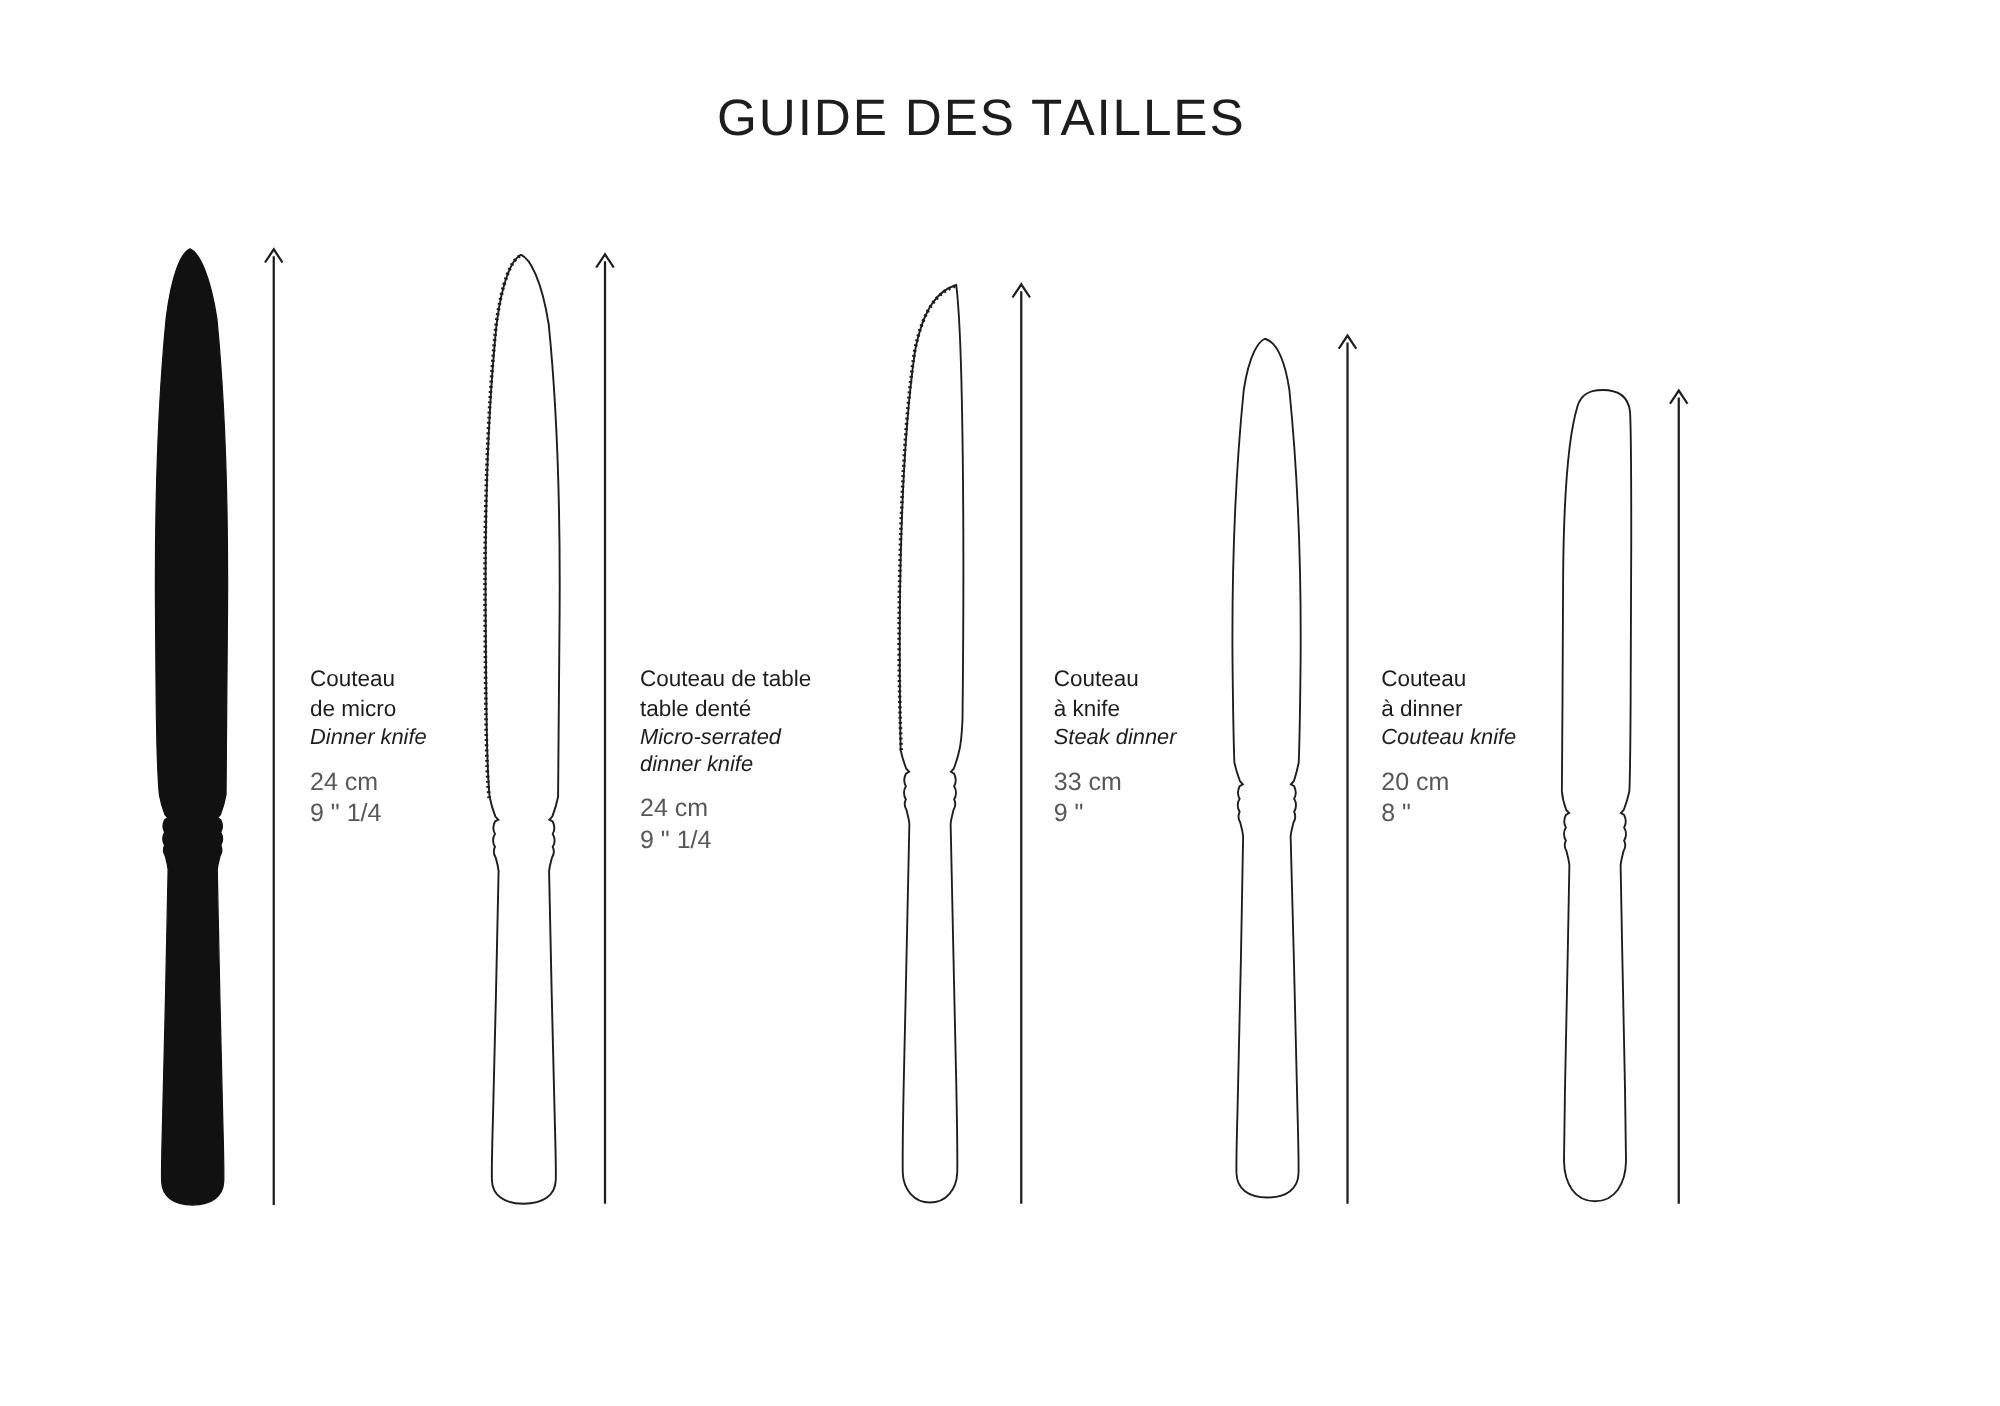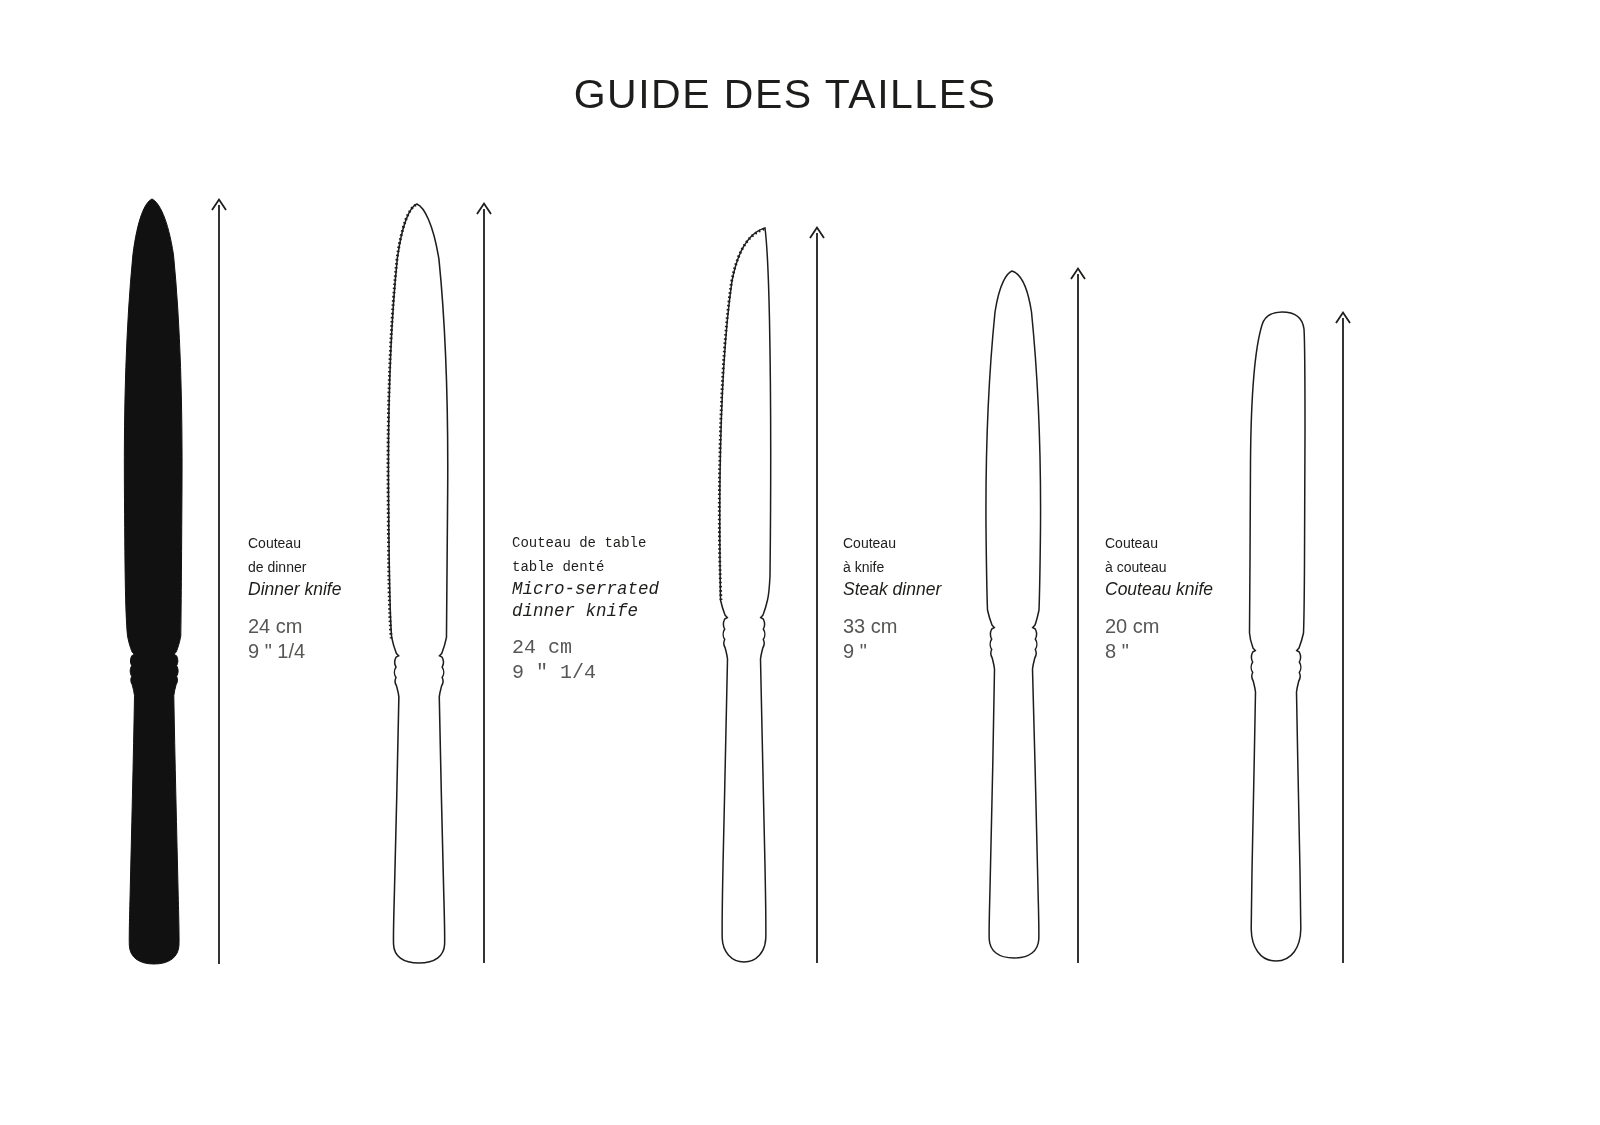--- a/index.html
+++ b/index.html
@@ -35,21 +35,21 @@
   .knife-filled path.body{fill:var(--knife-fill,#111);stroke:var(--knife-fill,#111);stroke-width:1;}
   path.serration{
     fill:none;stroke:var(--text,#1d1d1b);
     stroke-width:2.8;stroke-dasharray:1.6 2.6;
   }
   .arrow line,.arrow polyline{
     stroke:var(--text,#1d1d1b);stroke-width:1.8;fill:none;
   }
   
   .label{position:absolute;top:532px;white-space:nowrap;}
-  .label .fr{font-size:14px;line-height:23.5px;color:var(--text,#1d1d1b);}
+  .label .fr{font-size:18px;line-height:23.5px;color:var(--text,#1d1d1b);}
   .label .en{font-size:17.5px;line-height:21.5px;font-style:italic;color:var(--text,#1d1d1b);}
   .label .fr:empty,.label .en:empty{display:none;}
   .label .sizes{margin-top:13px;}
   .label .size{font-size:20px;line-height:25px;color:var(--size-text,#575756);}
 </style>
 </head>
 <body>
 
 <div class="canvas">
 
@@ -74,21 +74,21 @@
     </svg>
   </div>
   <div class="arrow" style="left:210px;top:197px;">
     <svg width="18" height="768">
       <line x1="9" y1="8" x2="9" y2="767"></line>
       <polyline points="2,13 9,2.5 16,13"></polyline>
     </svg>
   </div>
   <div class="label" style="left:248px;">
     <div class="fr">Couteau</div>
-    <div class="fr">de dinner</div>
+    <div class="fr">de micro</div>
     <div class="en">Dinner knife</div>
 
     <div class="sizes">
       <div class="size">24 cm</div>
       <div class="size">9 " 1/4</div>
     </div>
   </div>
 
   <div class="knife knife-outline" style="left:385px;top:202px;">
     <svg width="74" height="762" viewBox="0 0 72 770" preserveAspectRatio="none">
@@ -106,21 +106,21 @@
         C 16.4 22, 24 5, 31 2 Z"></path>
       <path class="serration" d="M 30 3 C 23.5 6, 16 23, 11.5 59 C 4.5 131, 2.5 211, 3 291 C 3.5 371, 3.8 416, 6.1 441"></path>
     </svg>
   </div>
   <div class="arrow" style="left:475px;top:201px;">
     <svg width="18" height="763">
       <line x1="9" y1="8" x2="9" y2="762"></line>
       <polyline points="2,13 9,2.5 16,13"></polyline>
     </svg>
   </div>
-  <div class="label" style="left:512px;font-family:Liberation Mono, monospace;">
+  <div class="label" style="left:512px;">
     <div class="fr">Couteau de table</div>
     <div class="fr">table denté</div>
     <div class="en">Micro-serrated</div>
     <div class="en">dinner knife</div>
     <div class="sizes">
       <div class="size">24 cm</div>
       <div class="size">9 " 1/4</div>
     </div>
   </div>
 
@@ -175,21 +175,21 @@
     </svg>
   </div>
   <div class="arrow" style="left:1069px;top:266px;">
     <svg width="18" height="698">
       <line x1="9" y1="8" x2="9" y2="697"></line>
       <polyline points="2,13 9,2.5 16,13"></polyline>
     </svg>
   </div>
   <div class="label" style="left:1105px;">
     <div class="fr">Couteau</div>
-    <div class="fr">à couteau</div>
+    <div class="fr">à dinner</div>
     <div class="en">Couteau knife</div>
 
     <div class="sizes">
       <div class="size">20 cm</div>
       <div class="size">8 "</div>
     </div>
   </div>
 
   <div class="knife knife-outline" style="left:1238px;top:311px;">
     <svg width="74" height="653" viewBox="0 0 74 653" preserveAspectRatio="none">

